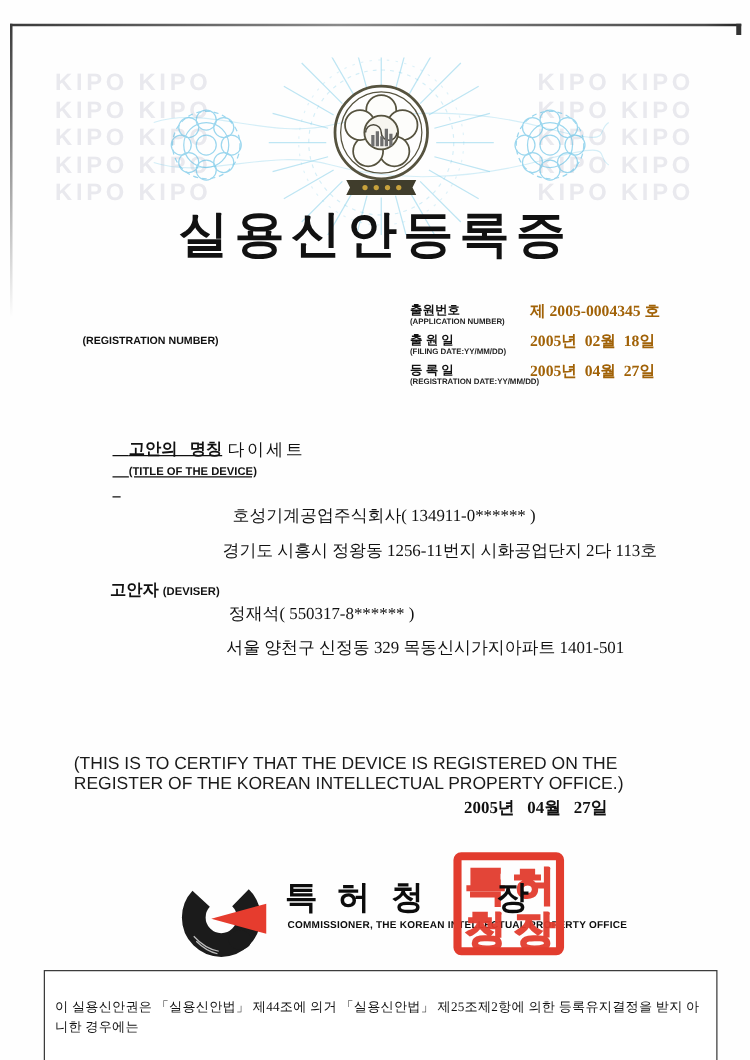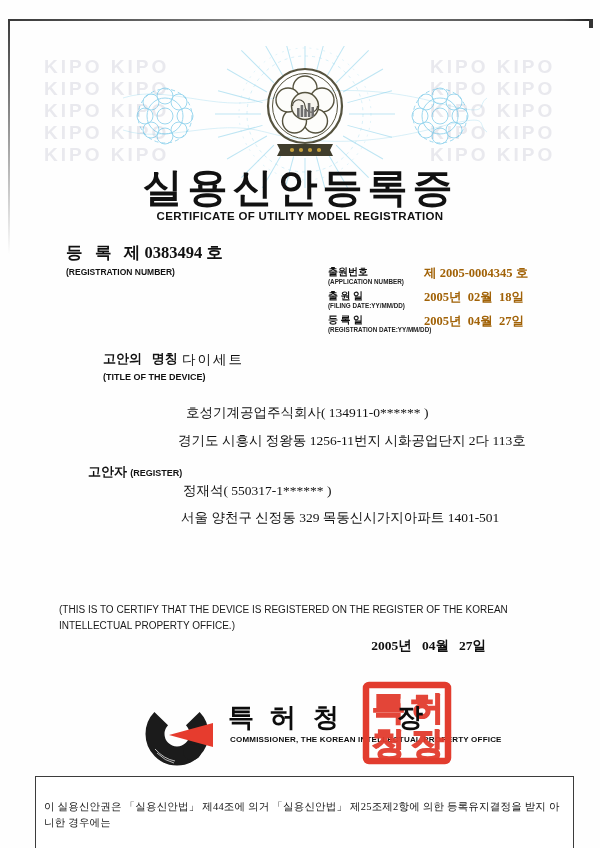--- a/index.html
+++ b/index.html
@@ -27,28 +27,28 @@
          font-weight:800;font-size:40px;letter-spacing:5px;color:#111;z-index:3;}
   .subtitle{left:0;top:210px;width:600px;text-align:center;font-family:"Liberation Sans",sans-serif;
             font-weight:bold;font-size:11.5px;letter-spacing:.3px;color:#111;z-index:3;}
 
   .regnum{left:66px;top:242px;font-size:16.5px;font-weight:bold;color:#111;z-index:3;}
   .regnum-en{left:66px;top:267px;font-family:"Liberation Sans",sans-serif;font-weight:bold;font-size:8.5px;color:#111;z-index:3;}
 
   .field-label-ko{font-size:10px;font-weight:bold;color:#111;}
   .field-label-en{font-family:"Liberation Sans",sans-serif;font-size:6.3px;font-weight:bold;color:#222;margin-top:-1px;}
   .field-value{font-size:12.5px;font-weight:bold;color:#a16207;}
-  .frow{z-index:3;margin-top:24px;}
+  .frow{z-index:3;}
 
   .sec-label{font-size:13px;font-weight:bold;color:#111;z-index:3;}
   .sec-label .en{font-family:"Liberation Sans",sans-serif;font-size:9px;font-weight:bold;}
   .sec-value{font-size:13.5px;color:#111;z-index:3;}
 
   .stmt{left:59px;top:549px;width:492px;font-size:19.5px;font-weight:bold;line-height:29px;letter-spacing:.5px;color:#0d0d0d;z-index:3;}
-  .stmt-en{left:59px;top:602px;width:486px;font-family:"Liberation Sans",sans-serif;font-size:10px;font-weight:500;line-height:16px;color:#1a1a1a;z-index:3;}
+  .stmt-en{left:59px;top:602px;width:486px;font-family:"Liberation Sans",sans-serif;font-size:14px;font-weight:500;line-height:16px;color:#1a1a1a;z-index:3;}
   .date-line{left:0;top:637px;width:486px;text-align:right;font-size:13.5px;font-weight:bold;color:#111;z-index:3;}
 
   .logo{left:143px;top:697px;width:72px;height:74px;z-index:3;}
   .issuer-char{top:700px;font-family:"Liberation Sans",sans-serif;font-weight:800;font-size:26px;color:#0c0c0c;z-index:6;}
   .issuer-en{left:230px;top:735px;font-family:"Liberation Sans",sans-serif;font-weight:bold;font-size:8px;letter-spacing:.2px;color:#0c0c0c;z-index:2;}
   .seal{left:362px;top:681px;width:90px;height:84px;z-index:4;}
 
   .footer-box{left:35px;top:776px;width:521px;border:1.2px solid #3c3c3c;padding:22px 8px;
               font-size:10.5px;line-height:15.5px;letter-spacing:.2px;color:#111;z-index:3;background:rgba(255,255,255,.6);}
 </style>
@@ -137,57 +137,55 @@
     <path d="M13,78 L69,78 L66,84 L69,90 L13,90 L16,84 Z" fill="#403d2c"></path>
     <g fill="#c8a23c">
       <circle cx="28" cy="84" r="2.1"></circle>
         <circle cx="37" cy="84" r="2.1"></circle>
       <circle cx="46" cy="84" r="2.1"></circle>
         <circle cx="55" cy="84" r="2.1"></circle>
     </g>
   </svg>
 
   <div class="abs title">실용신안등록증</div>
-  <div class="abs subtitle">CERTIFICATE OF UTILITY MODEL REGISTRATION</div>
-
-  <div class="abs regnum pre">등   록   제 0383494 호</div>
+
   <div class="abs regnum-en">(REGISTRATION NUMBER)</div>
 
   <div class="abs frow" style="left:328px;top:241px;">
     <div class="field-label-ko">출원번호</div>
     <div class="field-label-en">(APPLICATION NUMBER)</div>
   </div>
   <div class="abs frow field-value pre" style="left:424px;top:241px;">제 2005-0004345 호</div>
 
   <div class="abs frow" style="left:328px;top:265px;">
     <div class="field-label-ko">출 원 일</div>
     <div class="field-label-en">(FILING DATE:YY/MM/DD)</div>
   </div>
   <div class="abs frow field-value pre" style="left:424px;top:265px;">2005년  02월  18일</div>
 
   <div class="abs frow" style="left:328px;top:289px;">
     <div class="field-label-ko">등 록 일</div>
     <div class="field-label-en">(REGISTRATION DATE:YY/MM/DD)</div>
   </div>
   <div class="abs frow field-value pre" style="left:424px;top:289px;">2005년  04월  27일</div>
 
-  <div class="abs sec-label pre" style="left:90px;top:334px;">
+  <div class="abs sec-label pre" style="left:90px;top:334px;text-decoration:underline;">
     <span>고안의   명칭</span>
     <span class="en">(TITLE OF THE DEVICE)</span>
   </div>
   <div class="abs sec-value" style="left:182px;top:351px;letter-spacing:2px;">다이세트</div>
 
   <div class="abs sec-value" style="left:186px;top:404px;">호성기계공업주식회사( 134911-0****** )</div>
   <div class="abs sec-value" style="left:178px;top:432px;">경기도 시흥시 정왕동 1256-11번지 시화공업단지 2다 113호</div>
 
   <div class="abs sec-label" style="left:88px;top:463px;">
     <span>고안자</span>
-    <span class="en">(REGISTER)</span>
-  </div>
-  <div class="abs sec-value" style="left:183px;top:482px;">정재석( 550317-1****** )</div>
+    <span class="en">(DEVISER)</span>
+  </div>
+  <div class="abs sec-value" style="left:183px;top:482px;">정재석( 550317-8****** )</div>
   <div class="abs sec-value" style="left:181px;top:509px;">서울 양천구 신정동 329 목동신시가지아파트 1401-501</div>
 
   <div class="abs stmt-en">(THIS IS TO  CERTIFY THAT THE DEVICE IS REGISTERED ON THE REGISTER OF THE KOREAN INTELLECTUAL PROPERTY OFFICE.)</div>
   <div class="abs date-line pre">2005년   04월   27일</div>
 
   <svg class="abs logo" viewBox="0 0 72 74">
     <circle cx="34" cy="37" r="22" fill="none" stroke="#1b1b1b" stroke-width="19" stroke-dasharray="103.2 35" stroke-dashoffset="17.7"></circle>
     <ellipse cx="49" cy="55" rx="9" ry="8" fill="#1b1b1b"></ellipse>
     <polygon points="70,26 70,50 26,38" fill="#e63c2e"></polygon>
     <path d="M14,56 q8,8 17,10 M12,52 q9,10 20,12" stroke="#ffffff" stroke-width="1" fill="none" opacity="0.7"></path>

